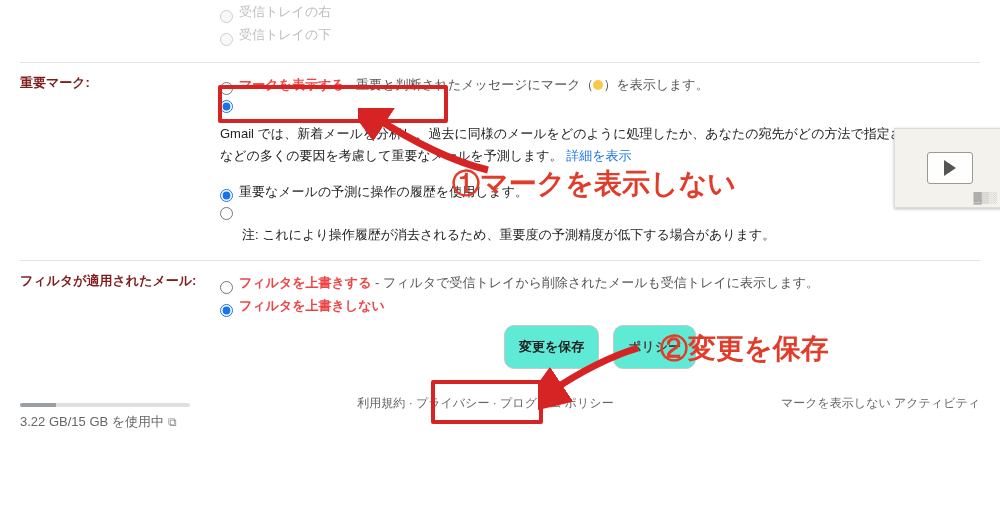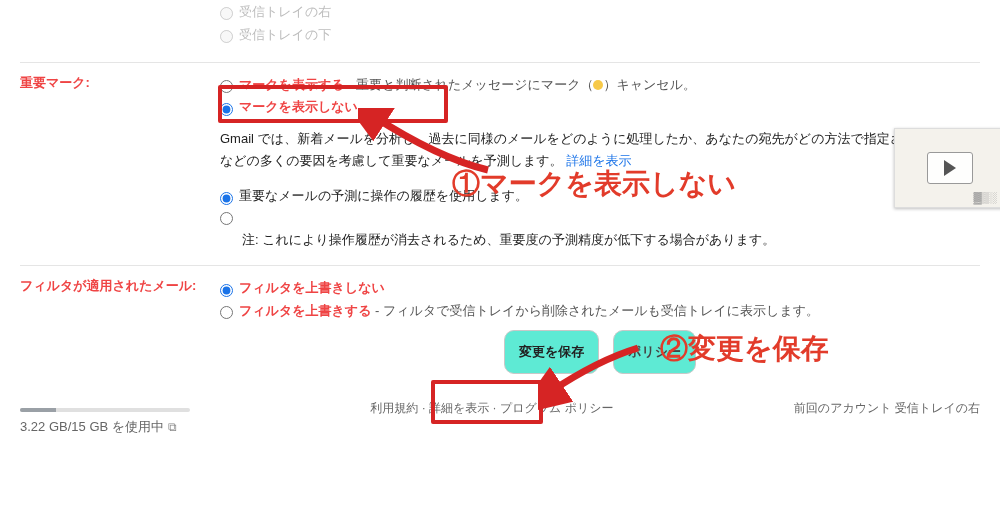--- a/index.html
+++ b/index.html
@@ -1,22 +1,22 @@
 <!DOCTYPE html>
 <html><head>
 <meta charset="utf-8">
 <style>
 html,body{margin:0;padding:0;font-family:Arial,"Hiragino Kaku Gothic ProN","Yu Gothic",Meiryo,sans-serif;font-size:13px;color:#222;background:#fff}
 body{width:1000px;height:512px;overflow:hidden;position:relative}
 .wrap{padding:0 20px}
 .row{display:flex;align-items:flex-start;border-top:1px solid #e5e5e5;padding:10px 0 14px 0}
 .row.first{border-top:none}
-.label{width:200px;font-size:13px;font-weight:bold;color:#ef4444;padding-top:1px;flex:none}
+.label{width:200px;font-size:13px;font-weight:bold;color:#7f1d1d;padding-top:1px;flex:none}
 .body{flex:1;font-size:13px;color:#222}
-.opt{display:flex;align-items:center;gap:6px;margin:2px 0;line-height:1.6}
+.opt{display:flex;align-items:flex-end;gap:6px;margin:2px 0;line-height:1.6}
 input[type=radio]{accent-color:#1a73e8;margin:3px 0 0 0;flex:none}
 .disabled{color:#bdbdbd}
 .bold{font-weight:bold;color:#ef4444}
 .desc{color:#555}
 .yellow-dot{display:inline-block;width:10px;height:10px;border-radius:50%;background:#f7c948;vertical-align:-1px}
 .para{margin:10px 0 6px 0;line-height:1.7;color:#222}
 .link{color:#1a73e8;text-decoration:none;cursor:pointer}
 .sub{margin-top:14px}
 .note{margin:4px 0 0 22px;color:#222;line-height:1.7}
 .btnbar{display:flex;gap:14px;justify-content:center;margin:8px 0 4px 0}
@@ -57,26 +57,25 @@
         </div>
     </div>
   </div>
 
   <div class="row">
     <div class="label">重要マーク:</div>
     <div class="body">
       <div class="opt">
         <input type="radio" name="mark" style="">
         <span>
-          <span class="bold">マークを表示する</span><span class="desc"> - 重要と判断されたメッセージにマーク（</span><span class="yellow-dot"></span><span class="desc">）キャンセル。</span>
+          <span class="bold">マークを表示する</span><span class="desc"> - 重要と判断されたメッセージにマーク（</span><span class="yellow-dot"></span><span class="desc">）を表示します。</span>
         </span>
       </div>
       <div class="opt">
         <input type="radio" name="mark" checked="" style="">
-        <span class="bold">マークを表示しない</span>
       </div>
 
       <div class="para">
         <span>Gmail では、新着メールを分析し、過去に同様のメールをどのように処理したか、あなたの宛先がどの方法で指定されているかなどの多くの要因を考慮して重要なメールを予測します。</span>
         <a class="link">詳細を表示</a>
       </div>
 
       <div class="sub">
         <div class="opt">
             <input type="radio" name="hist" checked="" style="">
@@ -87,44 +86,44 @@
           </div>
         <div class="note">注: これにより操作履歴が消去されるため、重要度の予測精度が低下する場合があります。</div>
       </div>
     </div>
   </div>
 
   <div class="row">
     <div class="label">フィルタが適用されたメール:</div>
     <div class="body">
       <div class="opt">
+        <input type="radio" name="filt" style="">
+        <span><span class="bold">フィルタを上書きする</span><span class="desc"> - フィルタで受信トレイから削除されたメールも受信トレイに表示します。</span></span>
+      </div>
+      <div class="opt">
         <input type="radio" name="filt" checked="" style="">
         <span class="bold">フィルタを上書きしない</span>
-      </div>
-      <div class="opt">
-        <input type="radio" name="filt" style="">
-        <span><span class="bold">フィルタを上書きする</span><span class="desc"> - フィルタで受信トレイから削除されたメールも受信トレイに表示します。</span></span>
       </div>
 
       <div class="btnbar">
         <button class="primary">変更を保存</button>
         <button>ポリシー</button>
       </div>
     </div>
   </div>
 
   <div class="foot">
     <div>
       <div class="storage-bar">
           <div class="storage-fill"></div>
         </div>
       <span class="storage-txt">3.22 GB/15 GB を使用中</span><span class="open-icon">⧉</span>
     </div>
-    <div class="center">利用規約 · 詳細を表示 · プログラム ポリシー</div>
-    <div class="right">前回のアカウント 受信トレイの右</div>
+    <div class="center">利用規約 · プライバシー · プログラム ポリシー</div>
+    <div class="right">マークを表示しない アクティビティ</div>
   </div>
 
 </div>
 
 <div class="video-thumb">
   <div class="play">
       <div class="tri"></div>
     </div>
   <div class="doodle">▓▒░</div>
 </div>

